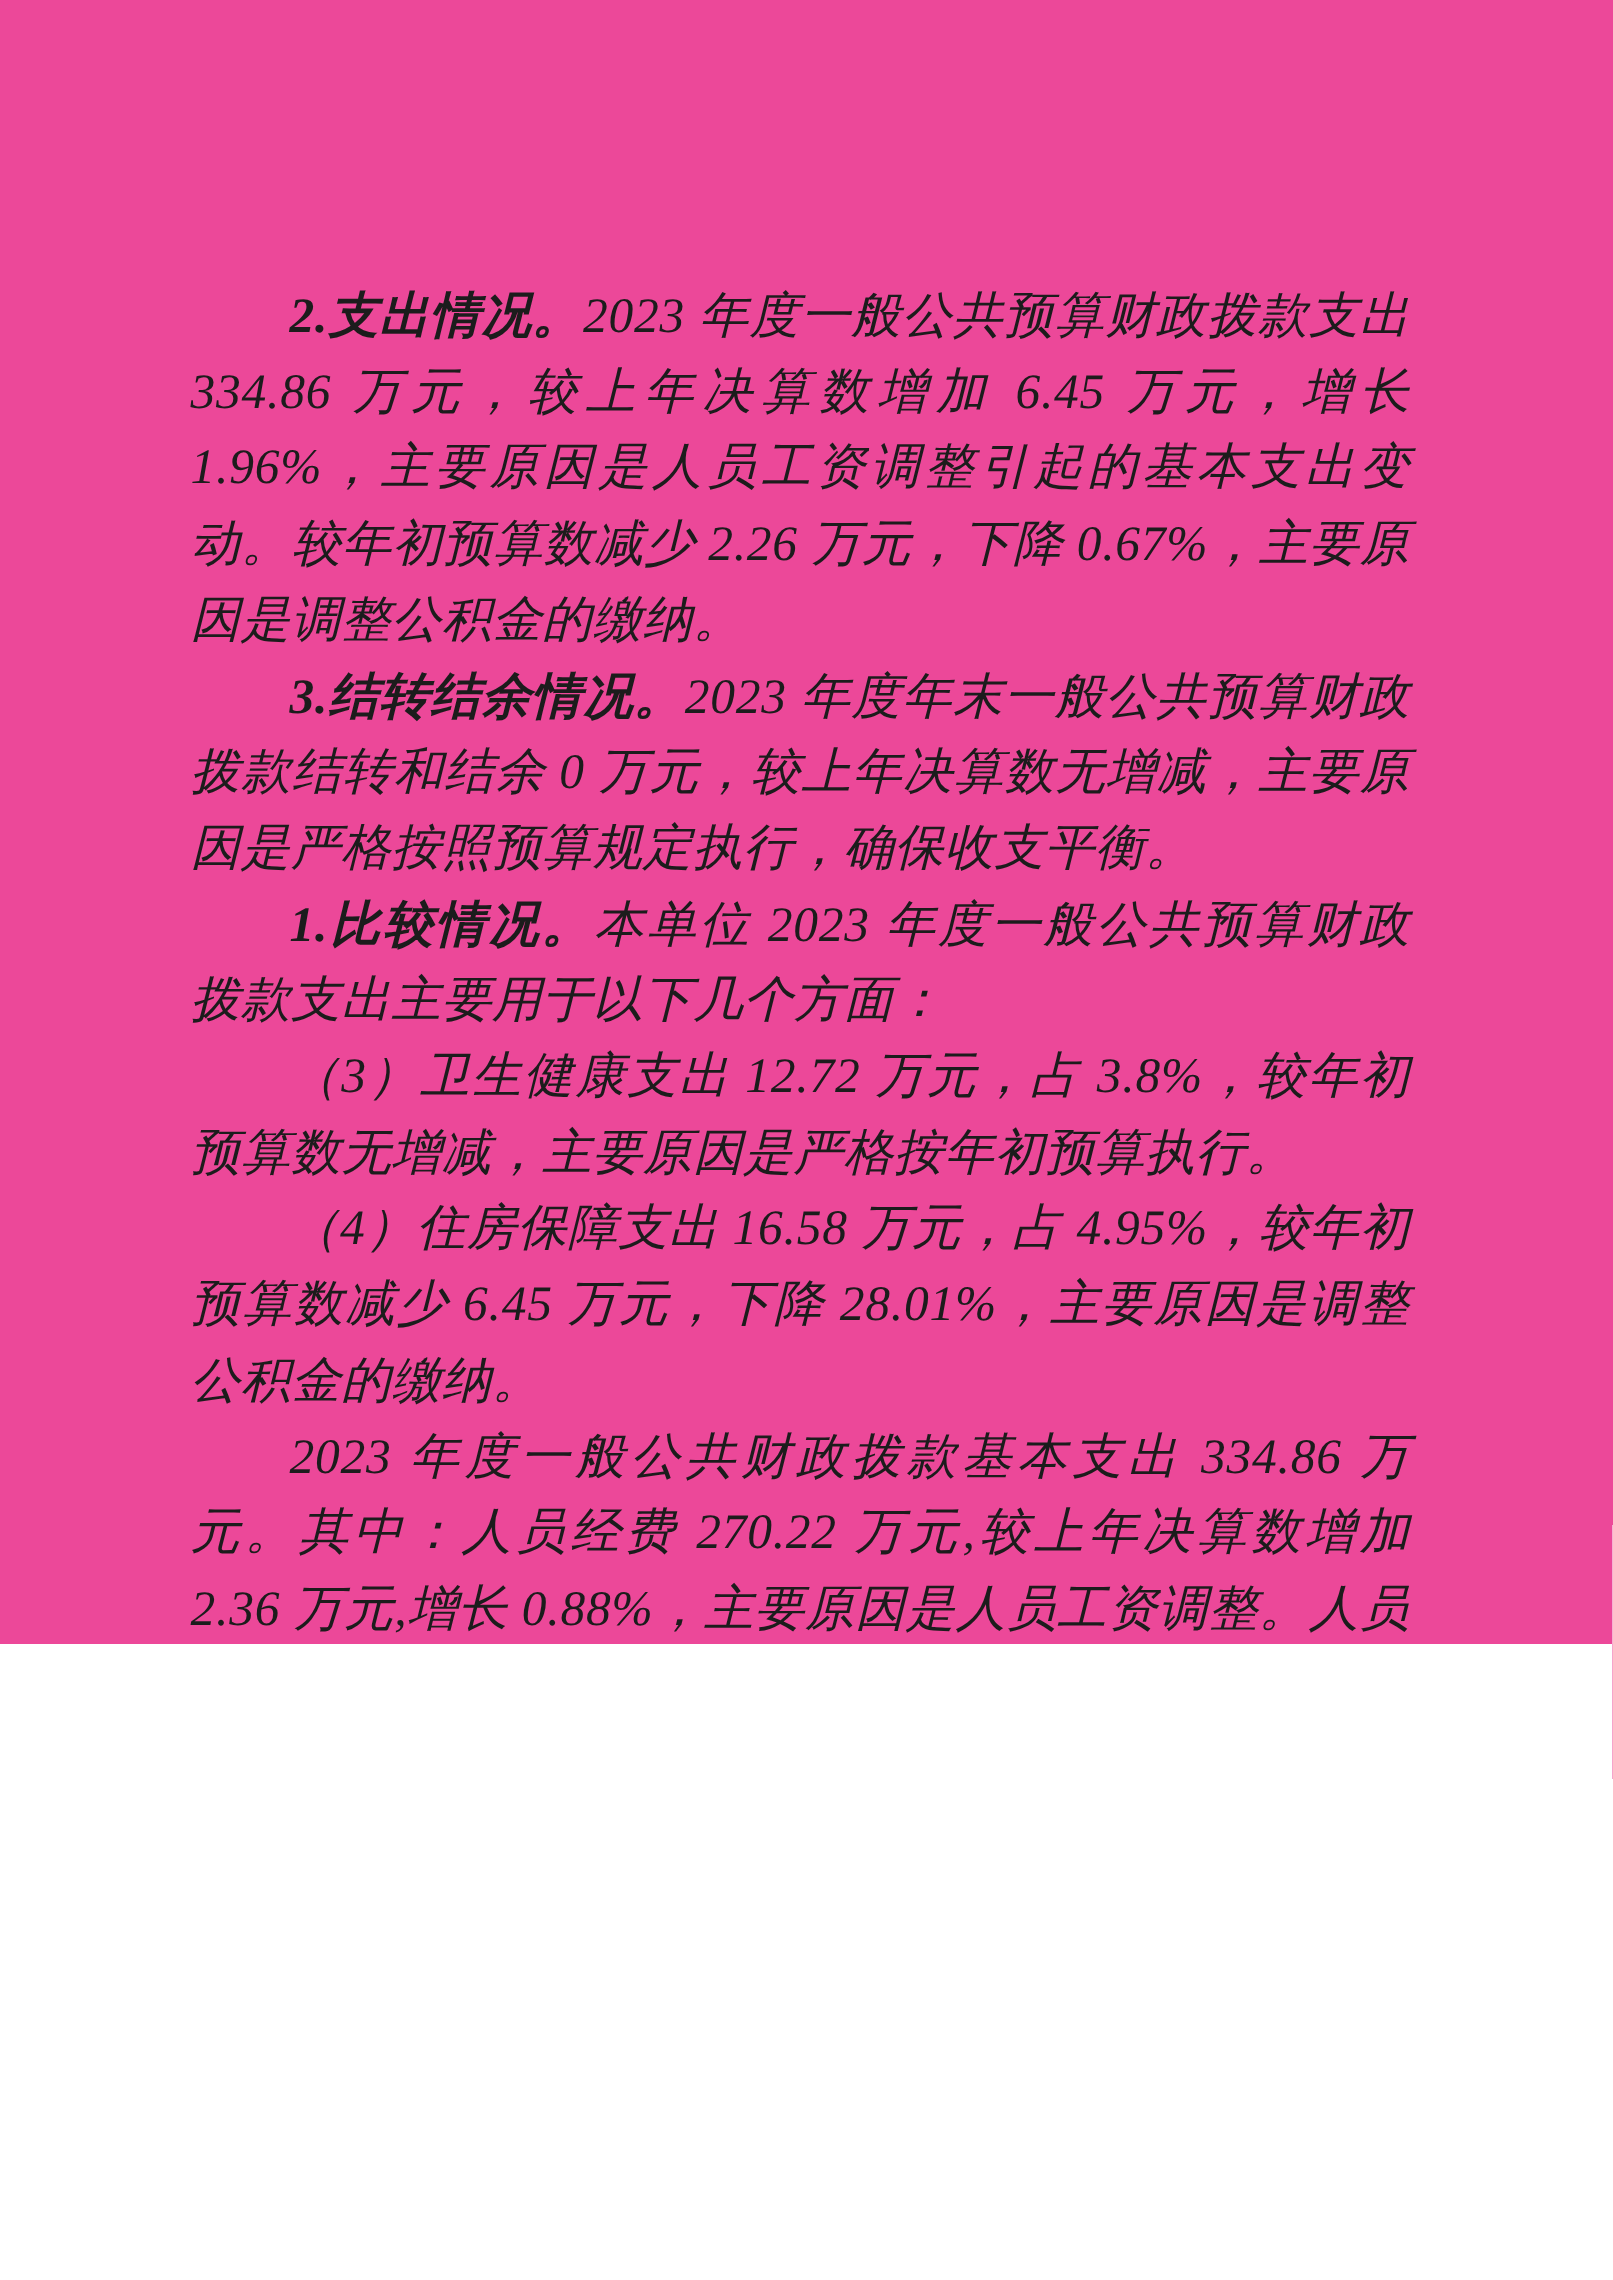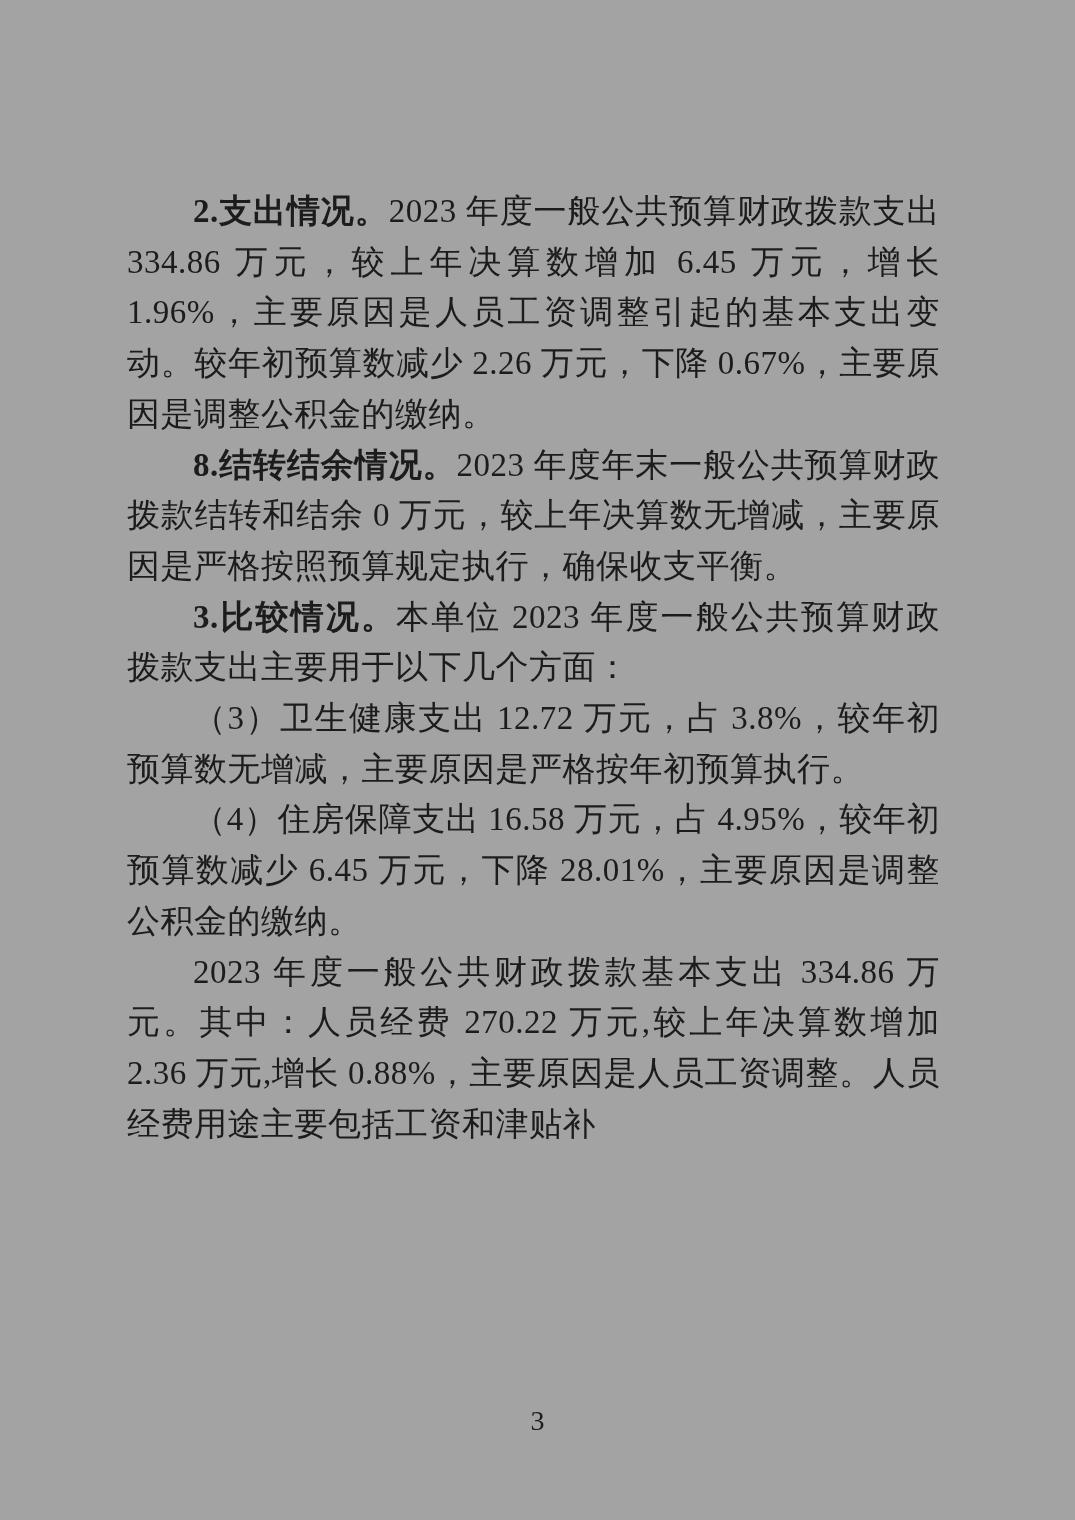--- a/index.html
+++ b/index.html
@@ -3,25 +3,26 @@
 <meta charset="utf-8">
 <style>
   html, body {
     margin: 0;
     padding: 0;
     background: #ffffff;
   }
   .page {
     position: relative;
     width: 1075px;
-    height: 1520px;
-    background: #a3a3a3;
+    height: 1096px;
+    background: #ec4899;
     color: #1c1c1c;
     font-family: "Liberation Serif", "DejaVu Serif", serif;
     overflow: hidden;
+    font-style: italic;
   }
   .content {
     position: absolute;
     left: 127px;
     top: 186px;
     width: 813px;
     font-size: 33px;
     line-height: 50.7px;
     text-align: justify;
     letter-spacing: 0.5px;
@@ -52,23 +53,23 @@
 </style>
 </head>
 <body>
 
 <div class="page">
 
   <main class="content">
 
     <p class="para"><b class="lead">2.支出情况。</b><span class="body-text">2023 年度一般公共预算财政拨款支出 334.86 万元，较上年决算数增加 6.45 万元，增长 1.96%，主要原因是人员工资调整引起的基本支出变动。较年初预算数减少 2.26 万元，下降 0.67%，主要原因是调整公积金的缴纳。</span></p>
 
-    <p class="para"><b class="lead">8.结转结余情况。</b><span class="body-text">2023 年度年末一般公共预算财政拨款结转和结余 0 万元，较上年决算数无增减，主要原因是严格按照预算规定执行，确保收支平衡。</span></p>
+    <p class="para"><b class="lead">3.结转结余情况。</b><span class="body-text">2023 年度年末一般公共预算财政拨款结转和结余 0 万元，较上年决算数无增减，主要原因是严格按照预算规定执行，确保收支平衡。</span></p>
 
-    <p class="para"><b class="lead">3.比较情况。</b><span class="body-text">本单位 2023 年度一般公共预算财政拨款支出主要用于以下几个方面：</span></p>
+    <p class="para"><b class="lead">1.比较情况。</b><span class="body-text">本单位 2023 年度一般公共预算财政拨款支出主要用于以下几个方面：</span></p>
 
 
 
     <p class="para"><span class="body-text">（3）卫生健康支出 12.72 万元，占 3.8%，较年初预算数无增减，主要原因是严格按年初预算执行。</span></p>
 
     <p class="para"><span class="body-text">（4）住房保障支出 16.58 万元，占 4.95%，较年初预算数减少 6.45 万元，下降 28.01%，主要原因是调整公积金的缴纳。</span></p>
 
 
     <p class="para"><span class="body-text">2023 年度一般公共财政拨款基本支出 334.86 万元。其中：人员经费 270.22 万元,较上年决算数增加 2.36 万元,增长 0.88%，主要原因是人员工资调整。人员经费用途主要包括工资和津贴补</span></p>
 

